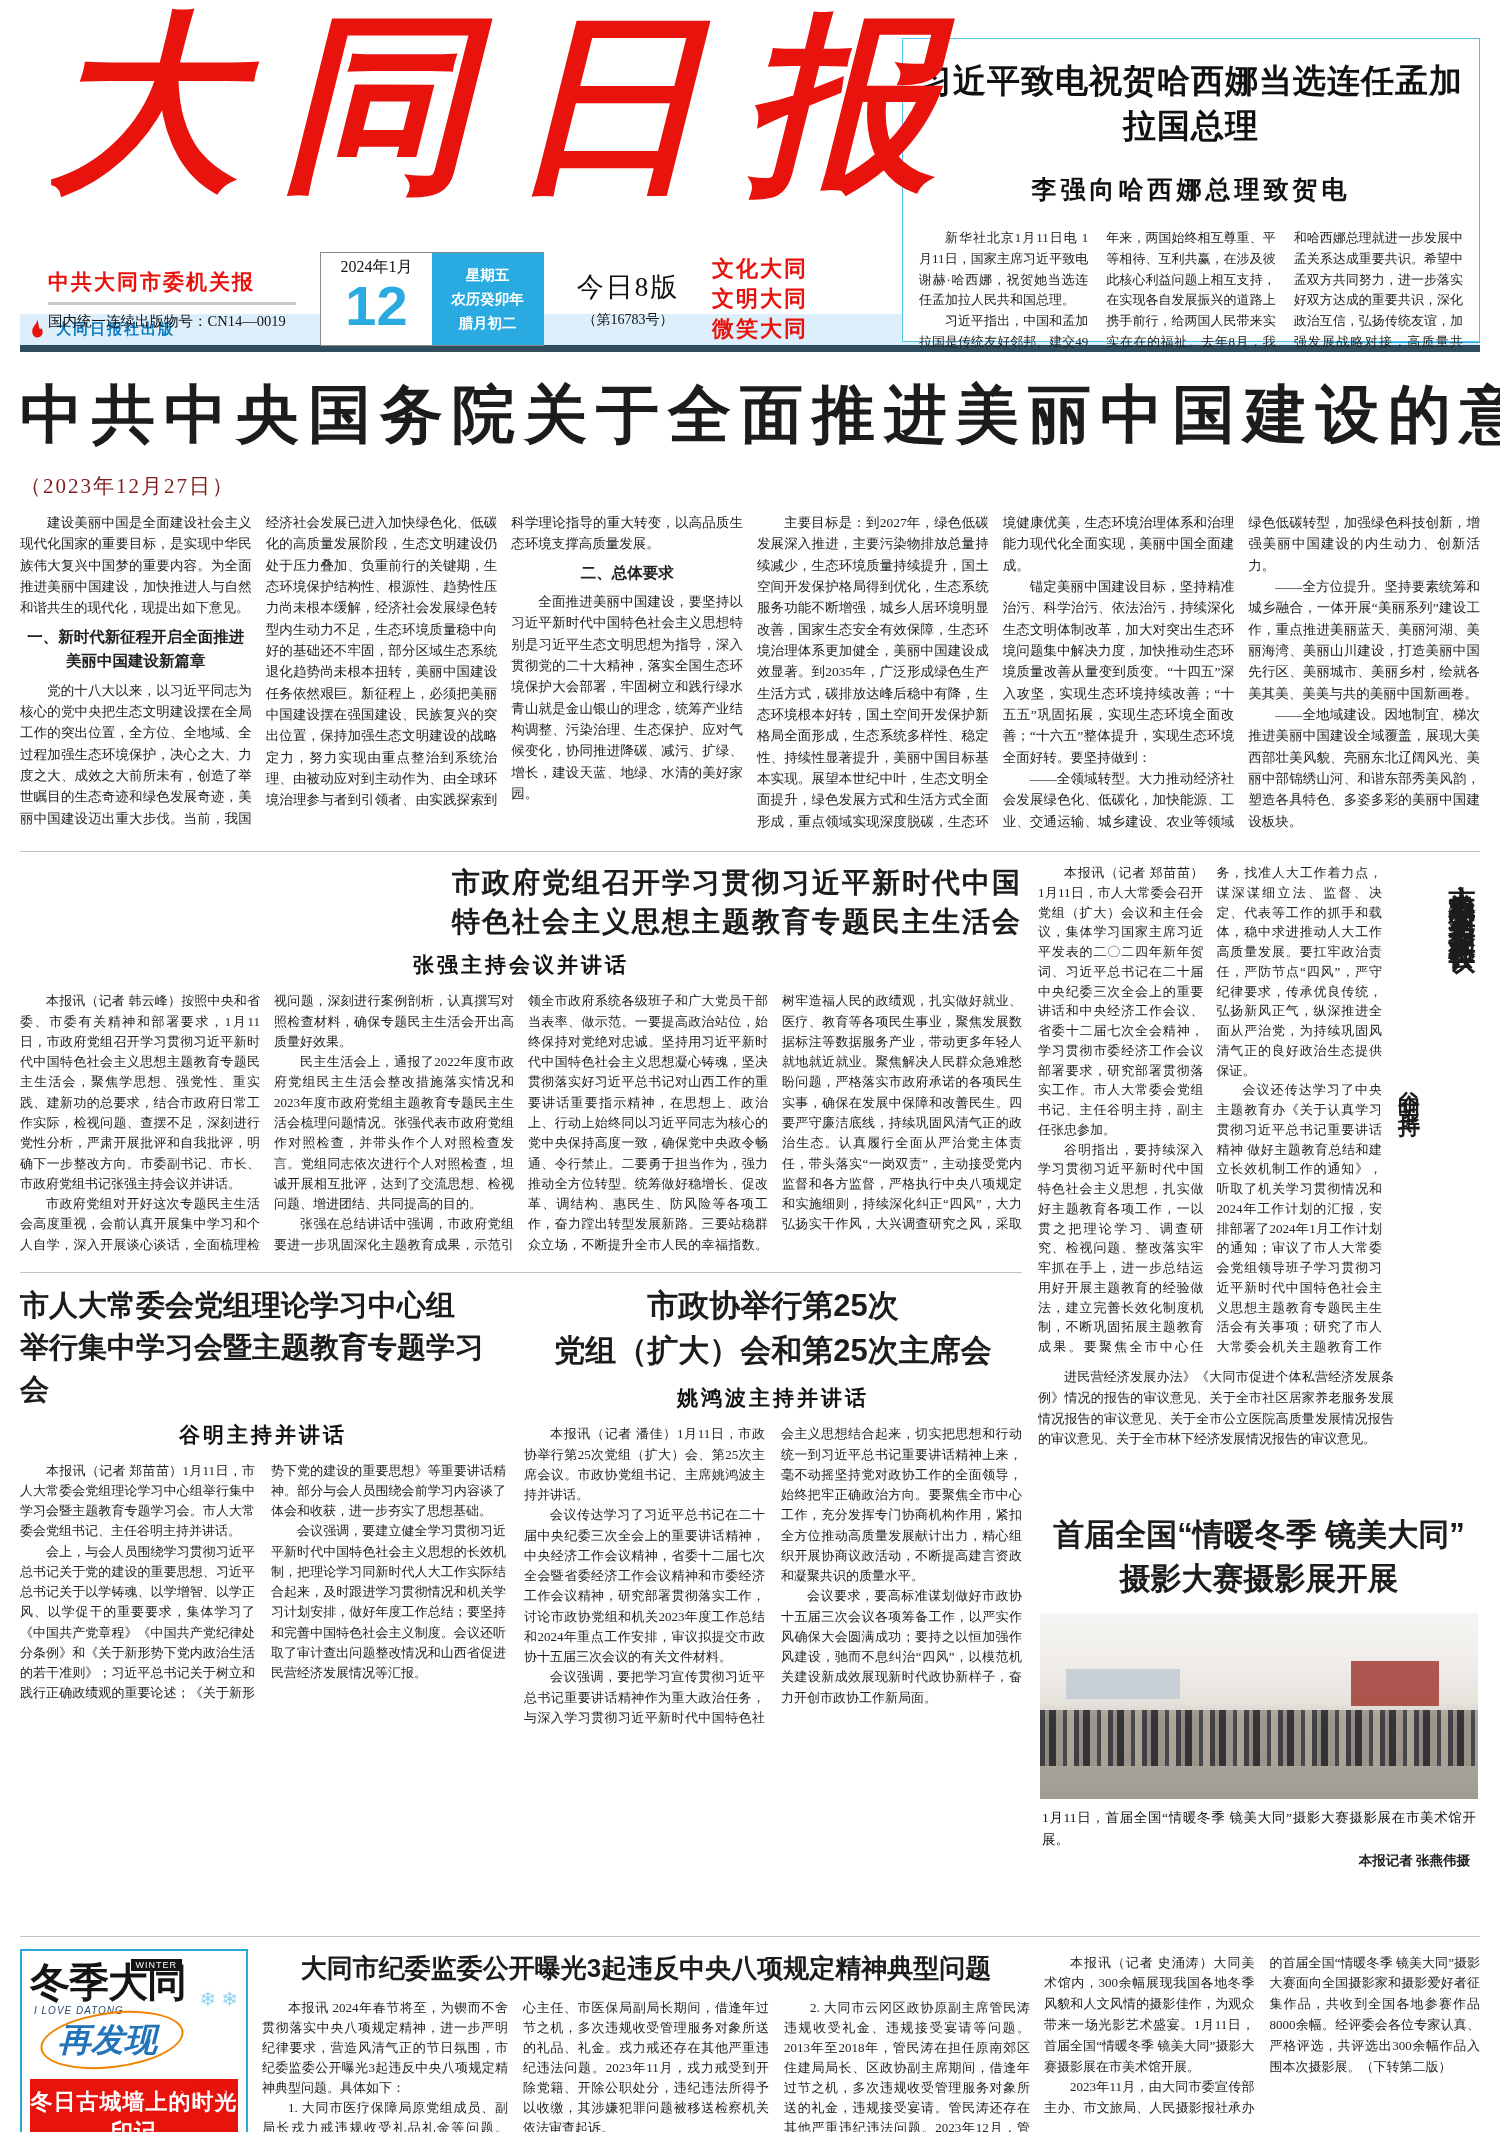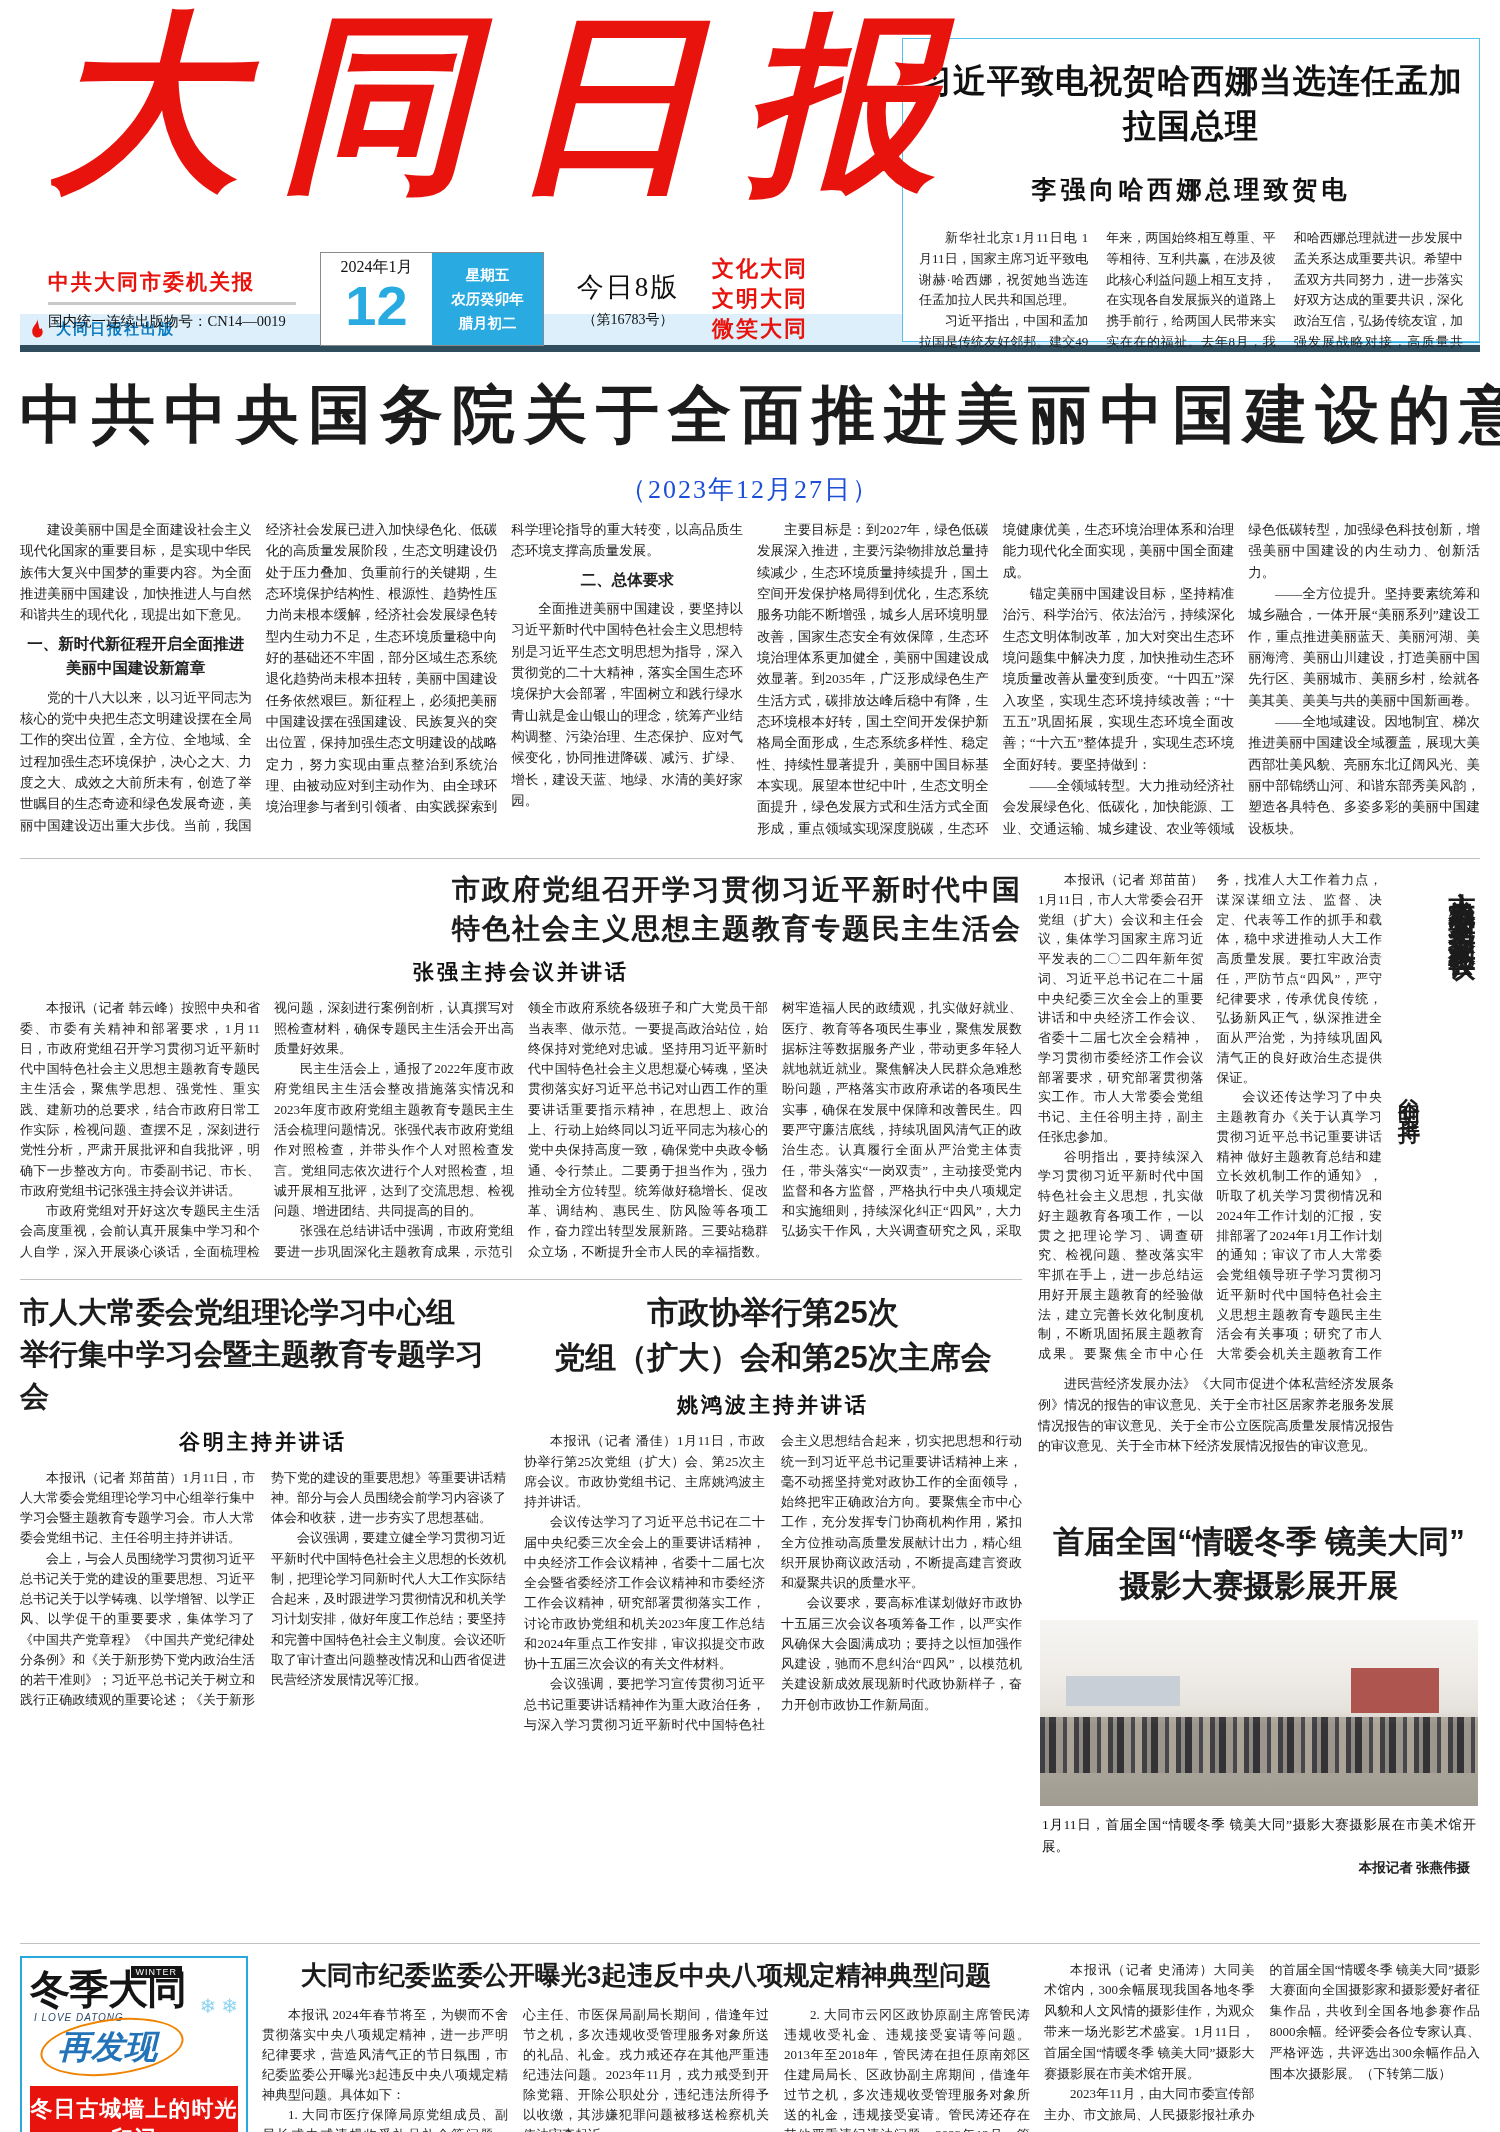--- a/index.html
+++ b/index.html
@@ -34,21 +34,21 @@
 
   
   .pub-strip { margin-top:0; height:31px; background:#dceffa; display:flex; align-items:center; position:relative; }
   .flame { margin-left:4px; display:inline-flex; }
   .pub-name { color:#0c7dc2; font-weight:bold; font-size:15px; font-family:"Liberation Sans", sans-serif; margin-left:8px; letter-spacing:2px; }
   .site-chip { margin-left:auto; background:#29a8dc; color:#fff; font-size:15px; padding:5px 22px 5px 34px; clip-path:polygon(22px 0,100% 0,100% 100%,0 100%); font-family:"Liberation Serif", serif; }
   .dark-bar { height:7px; background:#2f4d5c; }
 
   
   .lead-headline { text-align:center; font-family:"Liberation Sans", sans-serif; font-weight:bold; font-size:63px; letter-spacing:9px; color:#1c1c1c; margin-top:20px; white-space:nowrap; }
-  .lead-dateline { text-align:center; font-size:26px; margin:14px 0 12px; color:#1d4ed8; letter-spacing:2px; }
+  .lead-dateline { font-size:21px; margin:14px 0 12px; color:#7f1d1d; letter-spacing:2px; }
   .lead-body { column-count:6; column-gap:14px; font-size:13.5px; line-height:1.58; text-align:justify; height:326px; overflow:hidden; }
   .lead-body p, .colbody p { text-indent:2em; margin:0; }
   .lead-body p.sec { font-family:"Liberation Sans", sans-serif; font-weight:bold; font-size:15.5px; text-indent:0; text-align:center; margin:6px 0; }
 
   .hrule { border-top:1px solid #c2c2c2; margin:13px 0 11px; }
 
   
   .mid { display:flex; gap:16px; }
   .mid-left { width:1002px; }
   .mid-right { width:442px; }

